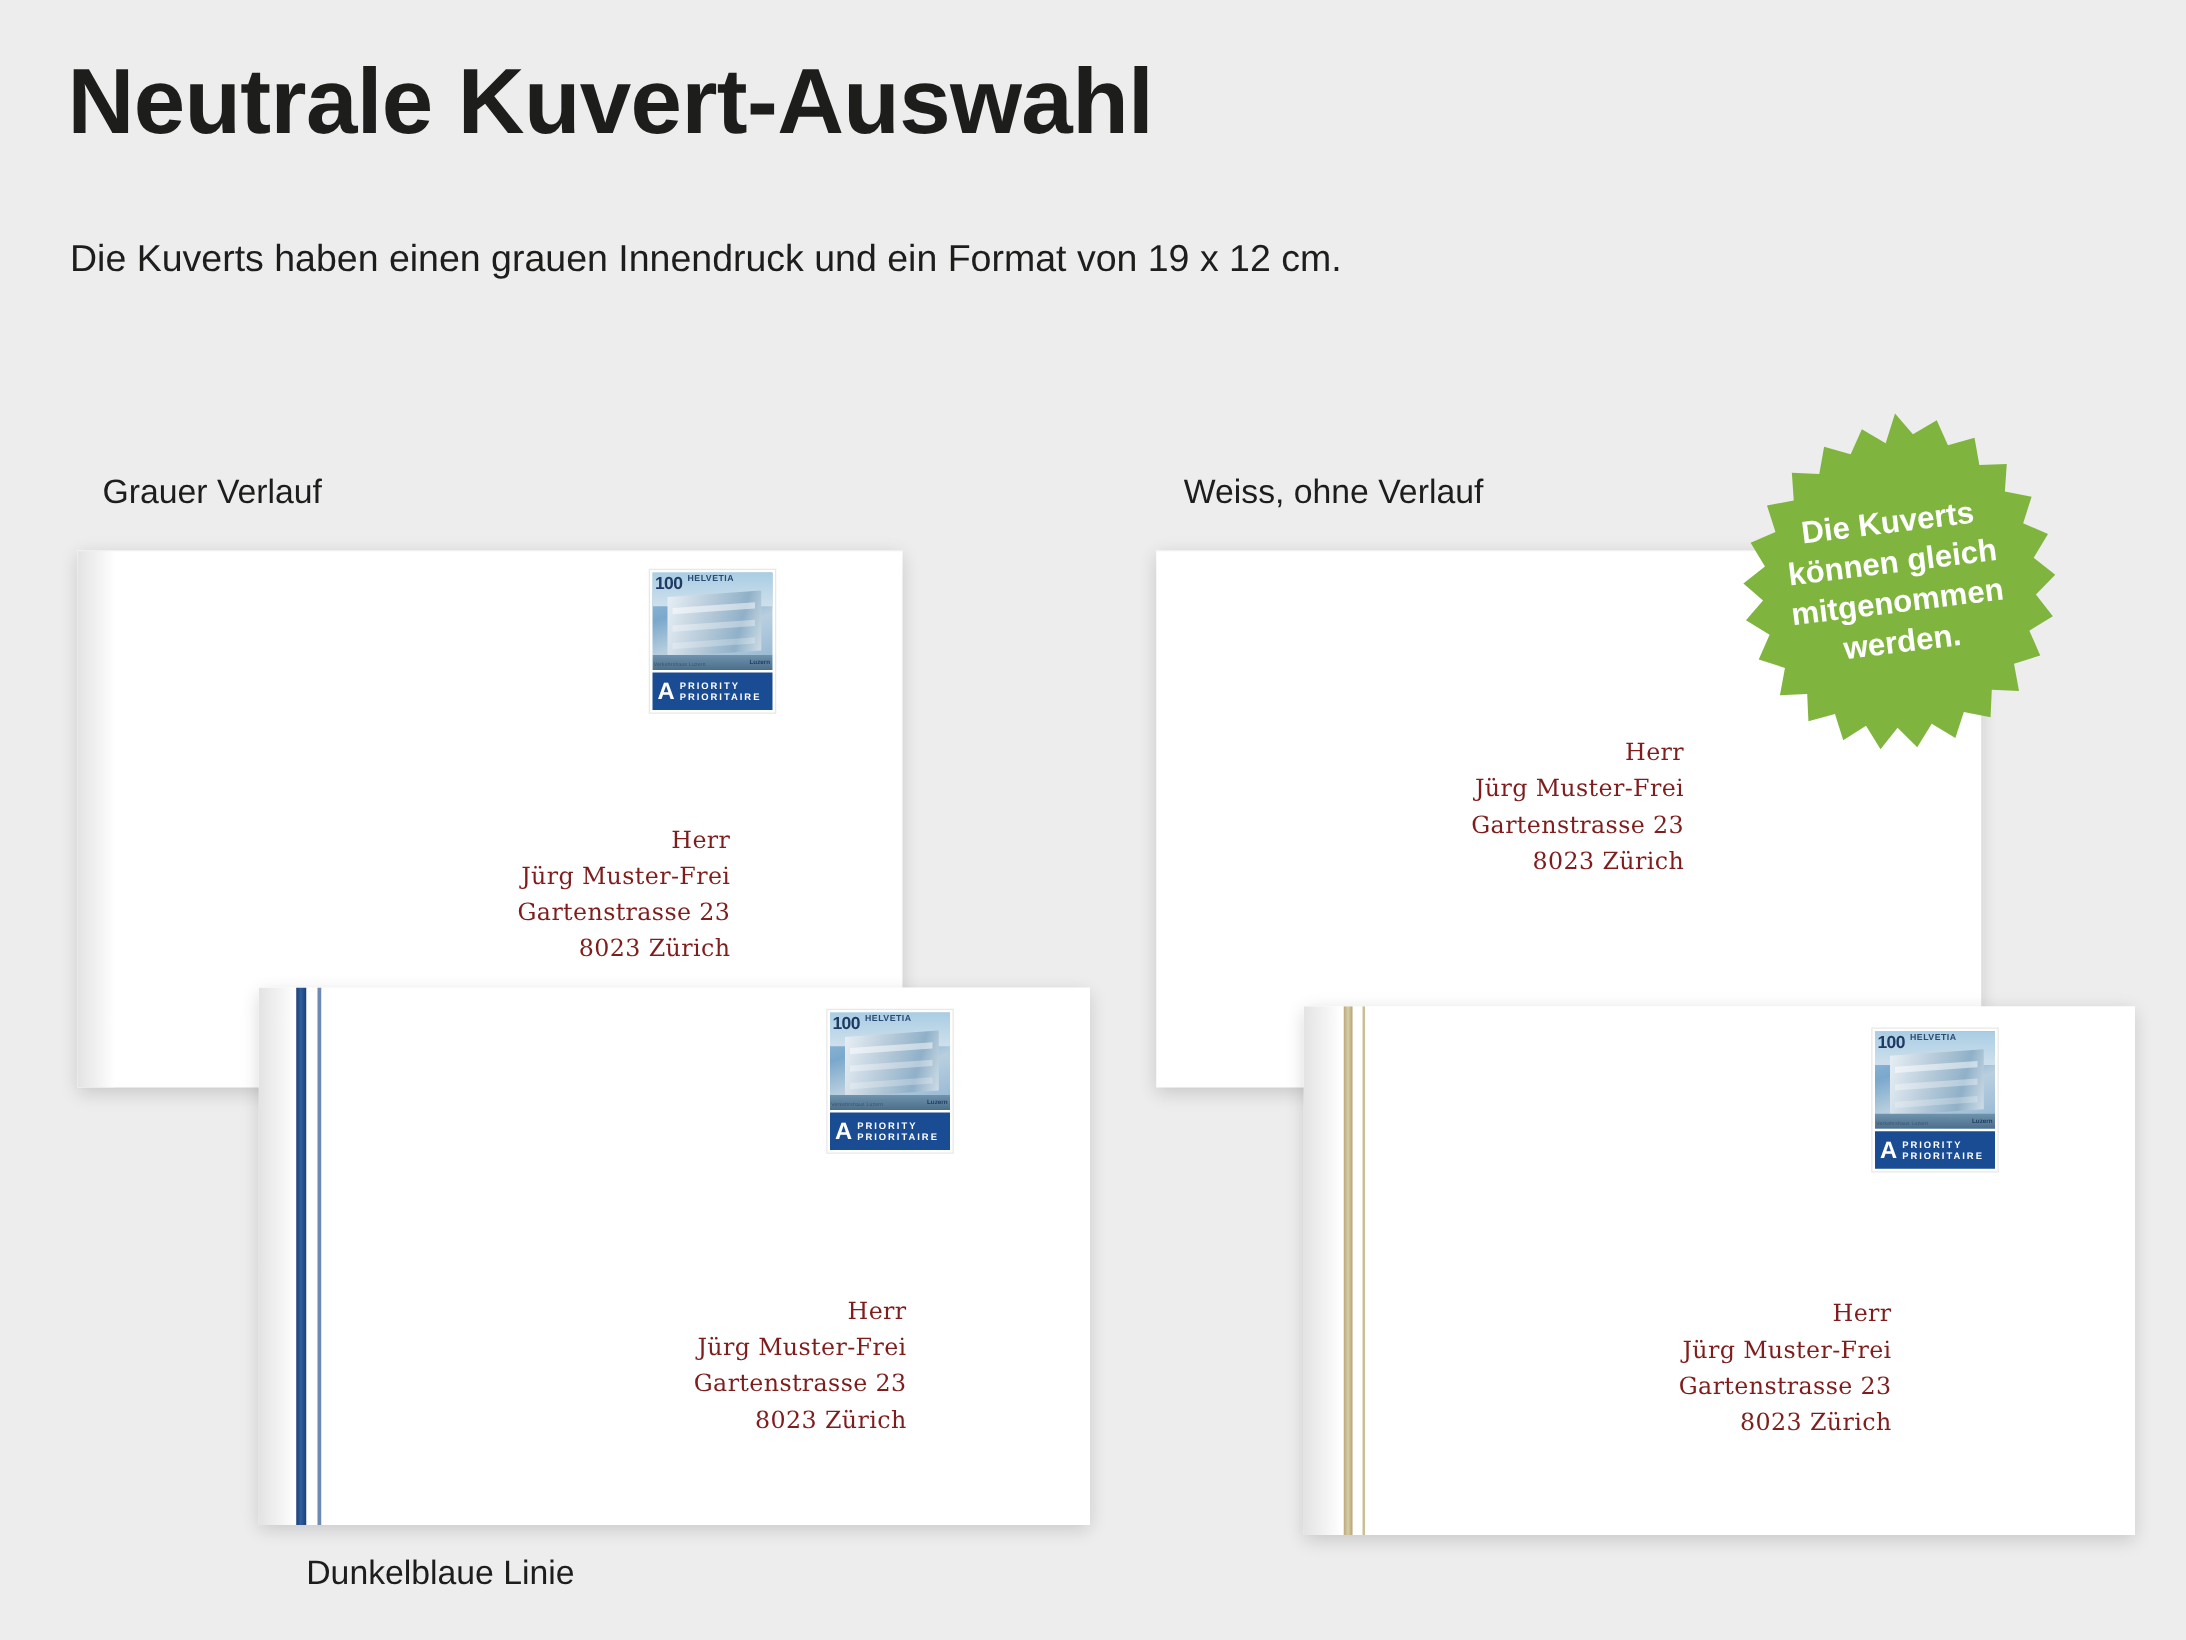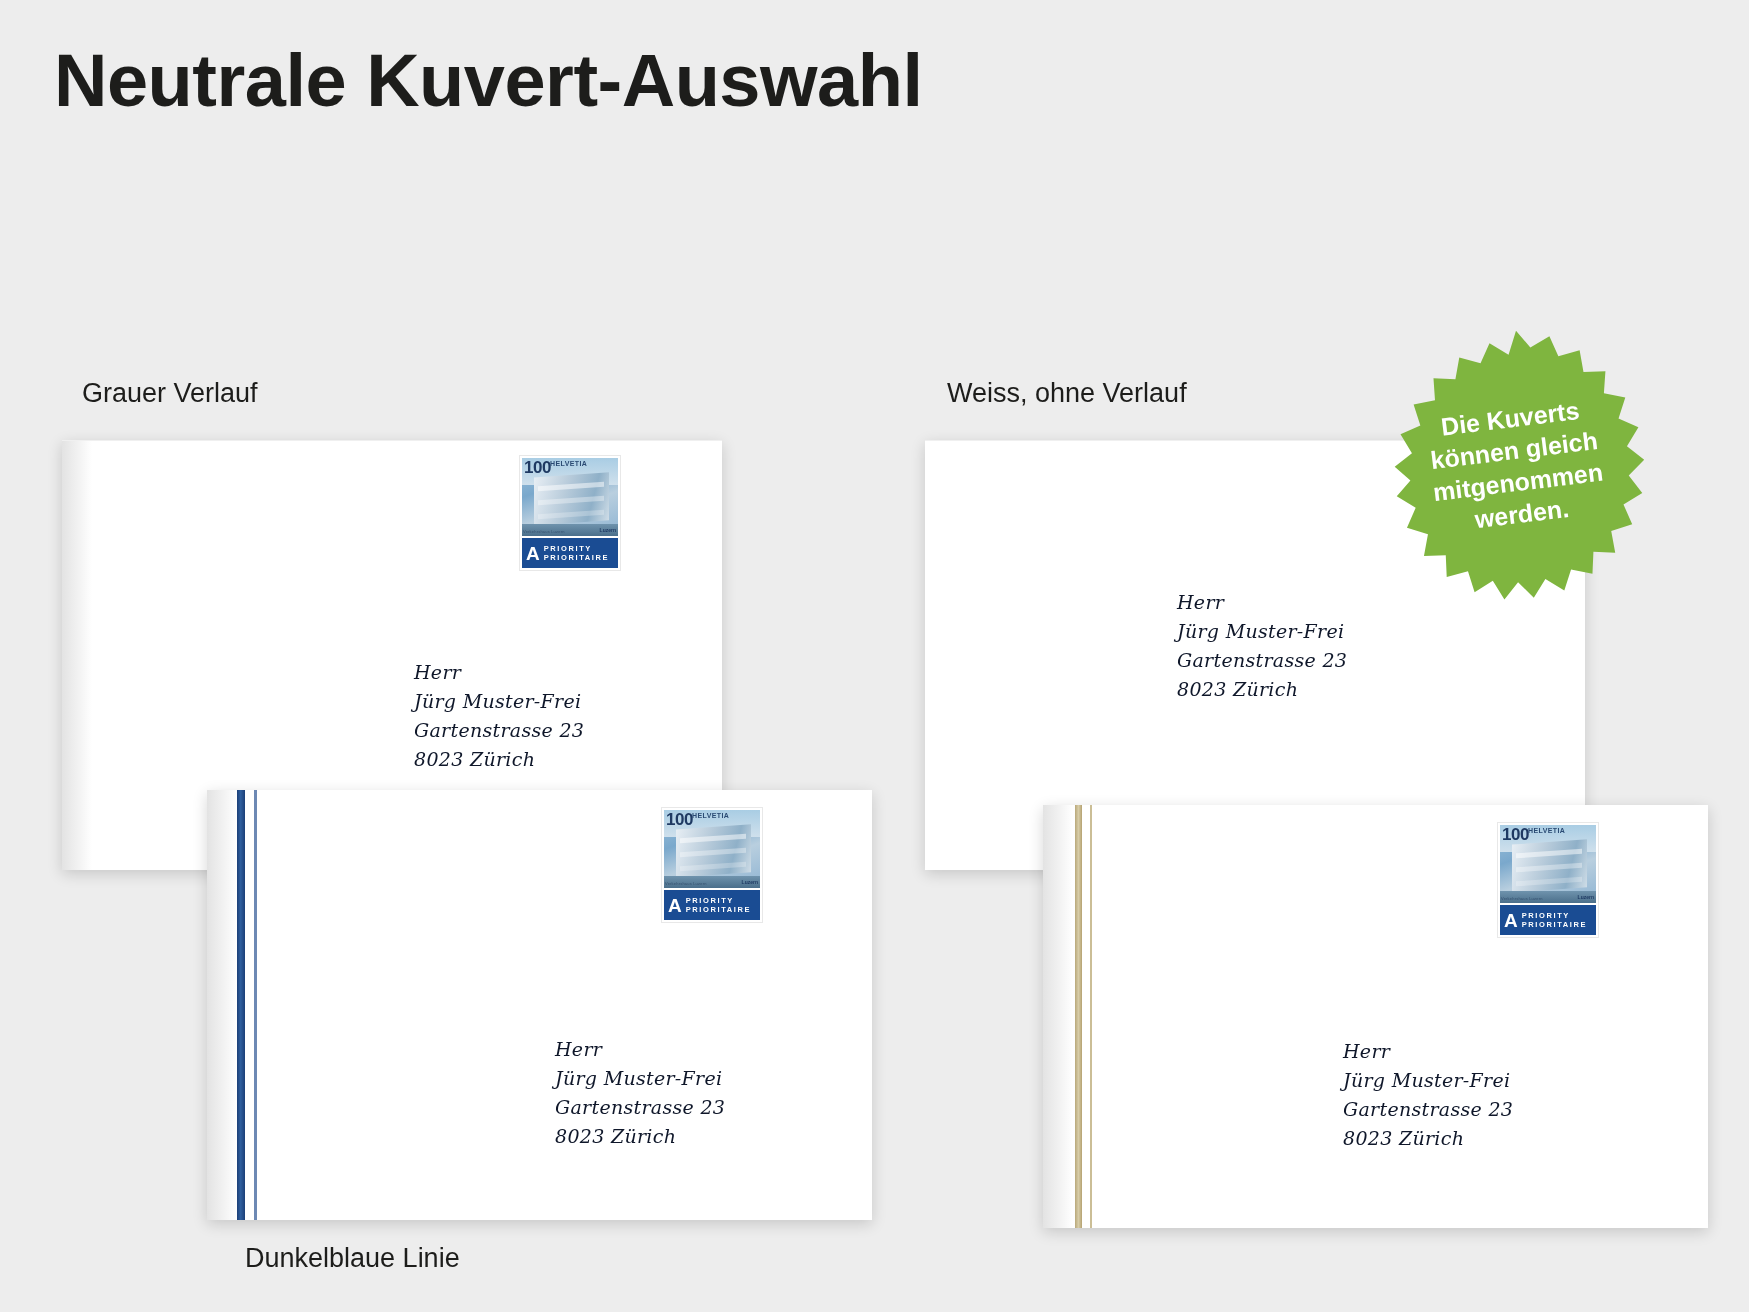--- a/index.html
+++ b/index.html
@@ -105,24 +105,24 @@
     height: 1px;
     background: #f0f0f0;
   }
 
   
   .address {
     position: absolute;
     font-family: "DejaVu Serif", serif;
     font-size: 19px;
     line-height: 1.52;
-    color: #0f172a;
-    font-style: italic;
+    color: #7f1d1d;
     letter-spacing: 0.3px;
     white-space: nowrap;
+    text-align: right;
   }
   .address div { margin: 0; }
 
   
   .stamp {
     position: absolute;
     width: 100px;
     height: 114px;
     background: #ffffff;
     padding: 2px;
@@ -153,21 +153,21 @@
   }
   .stamp-img .base {
     position: absolute; left:0; right:0; bottom:0; height: 16%;
     background: linear-gradient(to bottom, #6f93ad, #4f7governed);
     background: linear-gradient(to bottom, #6f93ad, #4b6f8b);
   }
   .stamp-val {
     position: absolute;
     left: 4px; top: 2px;
     font-family: "Liberation Sans", sans-serif;
-    font-size: 17px;
+    font-size: 14px;
     font-weight: 700;
     color: #1f3a63;
     letter-spacing: -0.5px;
   }
   .stamp-helv {
     position: absolute;
     left: 30px; top: 4px;
     font-family: "Liberation Sans", sans-serif;
     font-size: 7px;
     font-weight: 700;
@@ -243,20 +243,21 @@
   .badge-text div { white-space: nowrap; }
 </style>
 </head>
 <body>
 
 <div class="page">
 
   <div class="title">Neutrale Kuvert-Auswahl</div>
 
   <div class="intro">
+    <div>Die Kuverts haben einen grauen Innendruck und ein Format von 19 x 12 cm.</div>
   </div>
 
   <div class="caption cap-grey">Grauer Verlauf</div>
   <div class="caption cap-white">Weiss, ohne Verlauf</div>
   <div class="caption cap-blue">Dunkelblaue Linie</div>
   <div class="caption cap-gold">Goldige Linie</div>
 
   <div class="env env-grey">
     <div class="inner-grad"></div>
     <div class="flap" style="top:0px;"></div>

